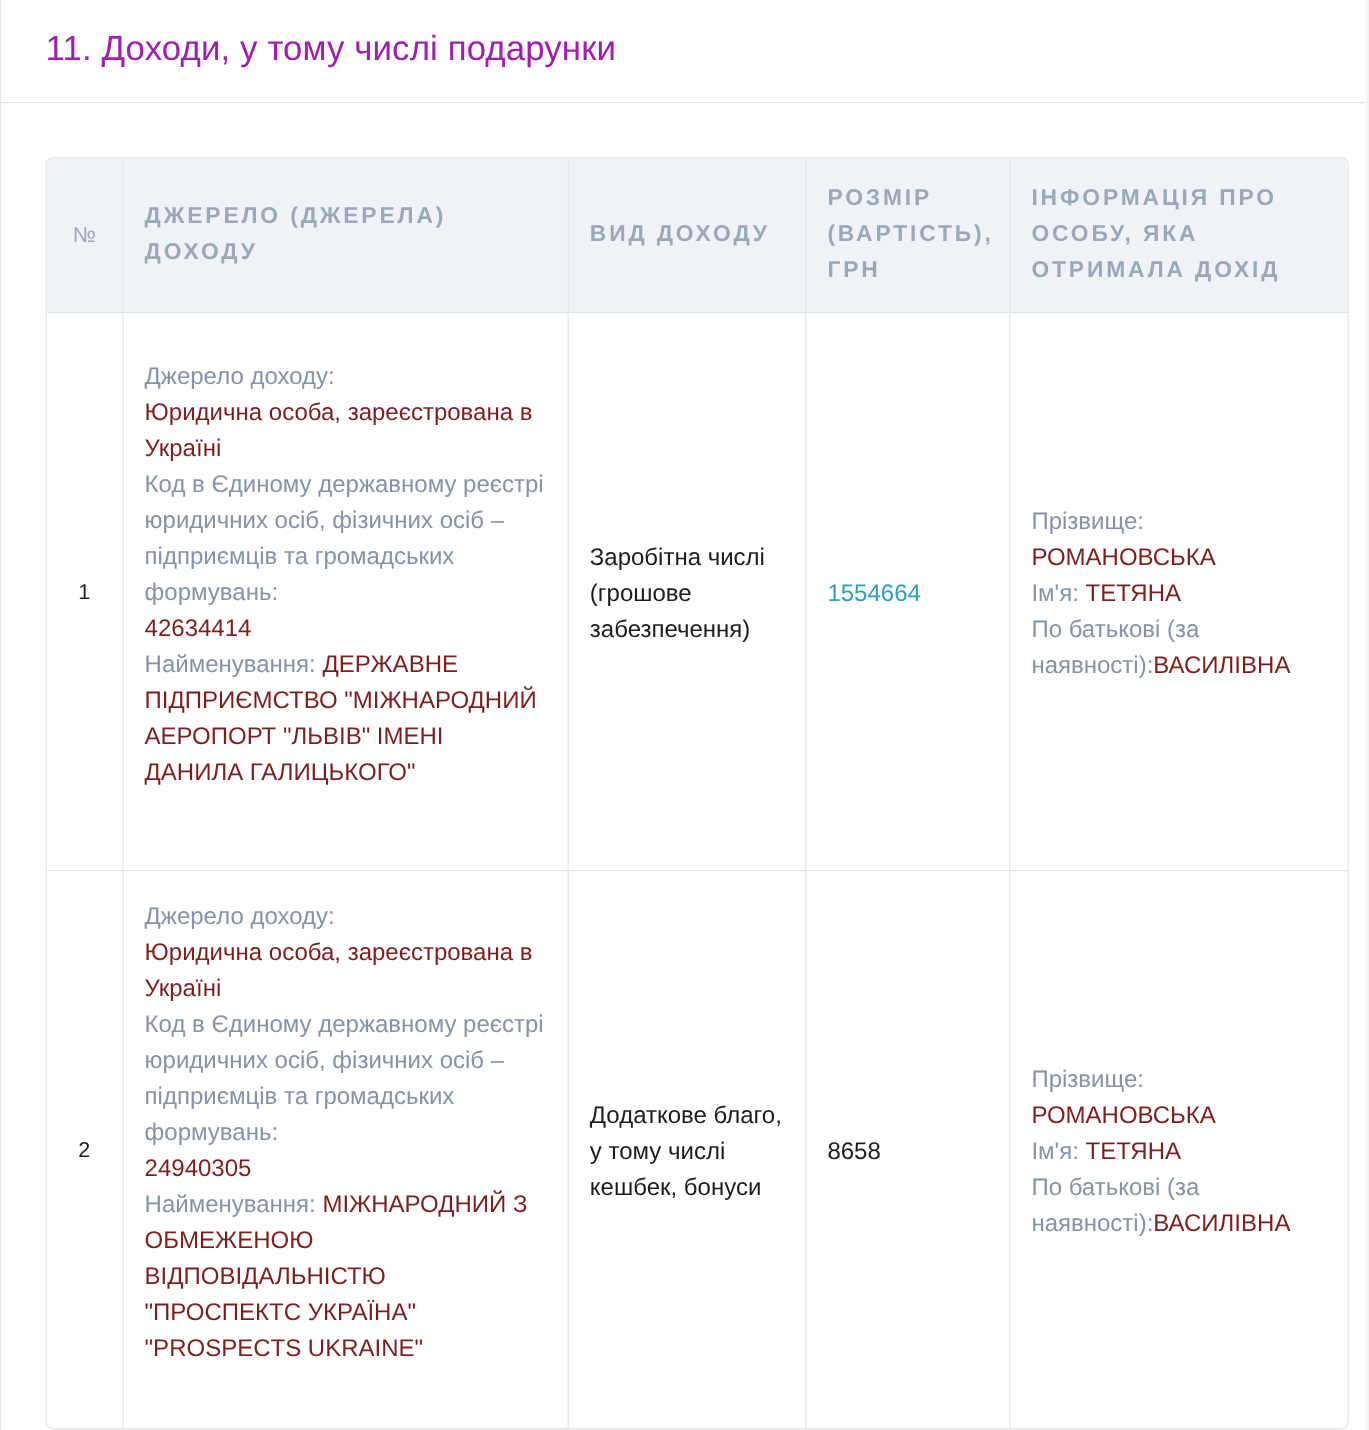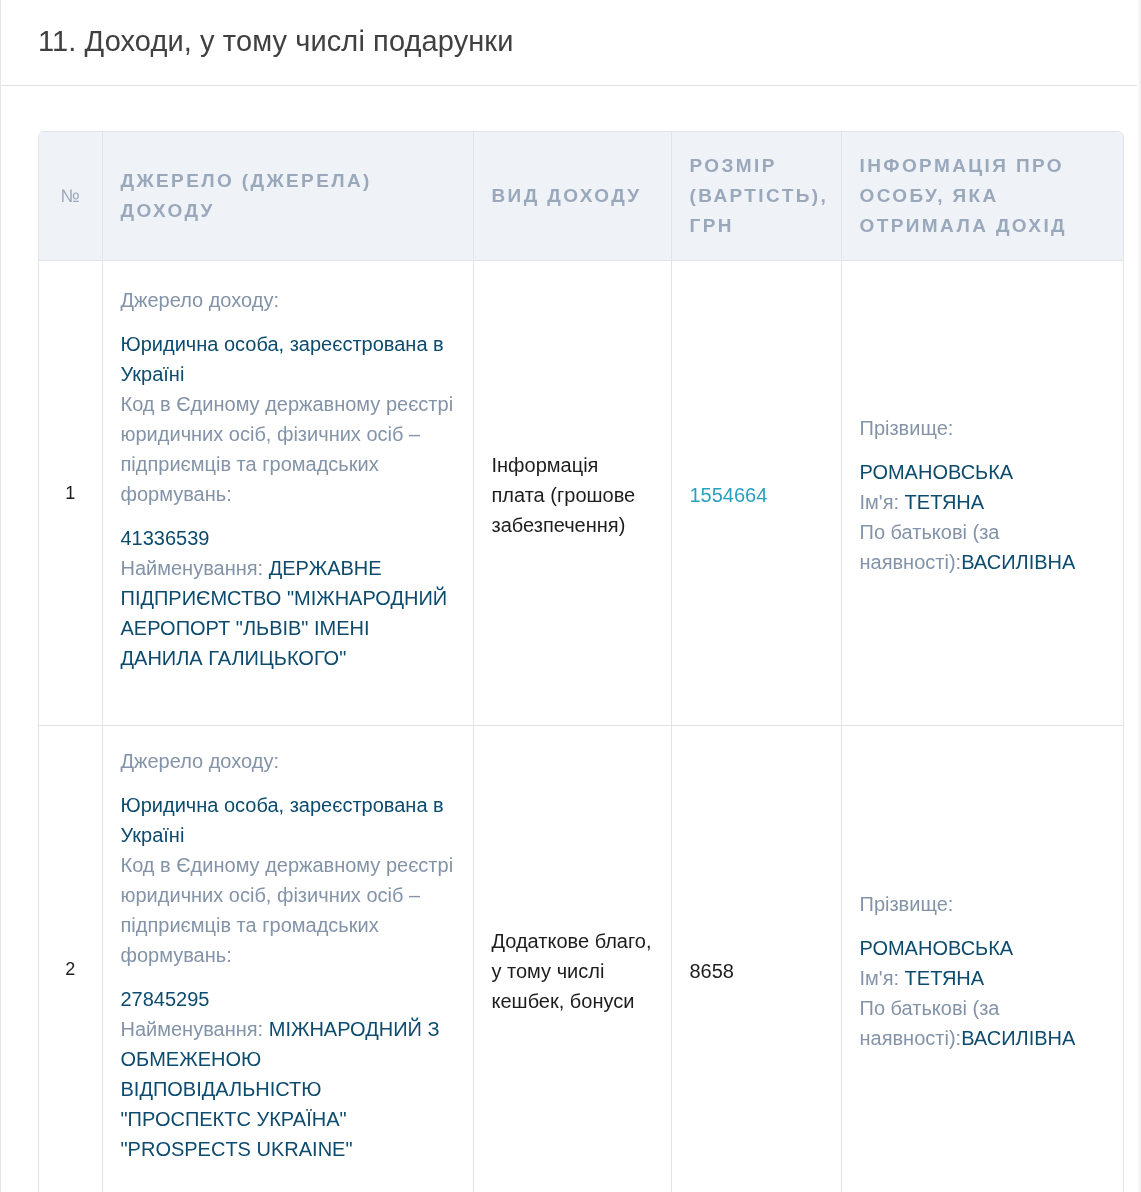--- a/index.html
+++ b/index.html
@@ -25,21 +25,21 @@
     }
     .section-header {
       height: 86px;
       border-bottom: 1px solid #e3e3e3;
       padding-left: 37px;
       padding-top: 25px;
     }
     .section-title {
       font-size: 29px;
       font-weight: 400;
-      color: #404040;
+      color: #a21caf;
       letter-spacing: 0.1px;
     }
     .table-wrap {
       position: absolute;
       left: 37px;
       top: 131px;
       width: 1086px;
       border: 1px solid #e0e4e8;
       border-radius: 6px;
       overflow: hidden;
@@ -77,21 +77,21 @@
       color: #1d1d1d;
       padding: 20px 18px 48px 18px;
       border-right: 1px solid #e0e4e8;
       border-bottom: 1px solid #e0e4e8;
     }
     td:last-child { border-right: none; }
     tbody tr:last-child td { border-bottom: none; }
     td.num { text-align: center; padding: 0; vertical-align: middle; font-size: 18px; }
     td.type, td.amt, td.person { padding-top: 4px; padding-bottom: 0; }
     .lbl { color: #8393a8; }
-    .val { color: #0c4a6e; margin-top: 14px; }
+    .val { color: #7f1d1d; }
     .amt-link { color: #2aa0c0; text-decoration: none; cursor: pointer; }
     .amt-plain { color: #1d1d1d; }
     .block { display: block; }
     tr.row1 { height: 465px; }
     tr.row2 { height: 465px; }
   </style>
 </head>
 <body>
 
 <div class="page">
@@ -120,42 +120,42 @@
         </tr>
       </thead>
       <tbody>
 
         <tr class="row1">
           <td class="num">1</td>
           <td class="src">
             <span class="lbl block">Джерело доходу:</span>
             <span class="val block">Юридична особа, зареєстрована в Україні</span>
             <span class="lbl block">Код в Єдиному державному реєстрі юридичних осіб, фізичних осіб – підприємців та громадських формувань:</span>
-            <span class="val block">41336539</span>
+            <span class="val block">42634414</span>
             <span class="block"><span class="lbl">Найменування: </span><span class="val">ДЕРЖАВНЕ ПІДПРИЄМСТВО "МІЖНАРОДНИЙ АЕРОПОРТ "ЛЬВІВ" ІМЕНІ ДАНИЛА ГАЛИЦЬКОГО"</span></span>
           </td>
-          <td class="type">Інформація плата (грошове забезпечення)</td>
+          <td class="type">Заробітна числі (грошове забезпечення)</td>
           <td class="amt">
             <a class="amt-link">1554664</a>
           </td>
           <td class="person">
             <span class="lbl block">Прізвище:</span>
             <span class="val block">РОМАНОВСЬКА</span>
             <span class="block"><span class="lbl">Ім'я: </span><span class="val">ТЕТЯНА</span></span>
             <span class="block"><span class="lbl">По батькові (за наявності):</span><span class="val">ВАСИЛІВНА</span></span>
           </td>
         </tr>
 
         <tr class="row2">
           <td class="num">2</td>
           <td class="src">
             <span class="lbl block">Джерело доходу:</span>
             <span class="val block">Юридична особа, зареєстрована в Україні</span>
             <span class="lbl block">Код в Єдиному державному реєстрі юридичних осіб, фізичних осіб – підприємців та громадських формувань:</span>
-            <span class="val block">27845295</span>
+            <span class="val block">24940305</span>
             <span class="block"><span class="lbl">Найменування: </span><span class="val">МІЖНАРОДНИЙ З ОБМЕЖЕНОЮ ВІДПОВІДАЛЬНІСТЮ "ПРОСПЕКТС УКРАЇНА" "PROSPECTS UKRAINE"</span></span>
           </td>
           <td class="type">Додаткове благо, у тому числі кешбек, бонуси</td>
           <td class="amt">
             <span class="amt-plain">8658</span>
           </td>
           <td class="person">
             <span class="lbl block">Прізвище:</span>
             <span class="val block">РОМАНОВСЬКА</span>
             <span class="block"><span class="lbl">Ім'я: </span><span class="val">ТЕТЯНА</span></span>

